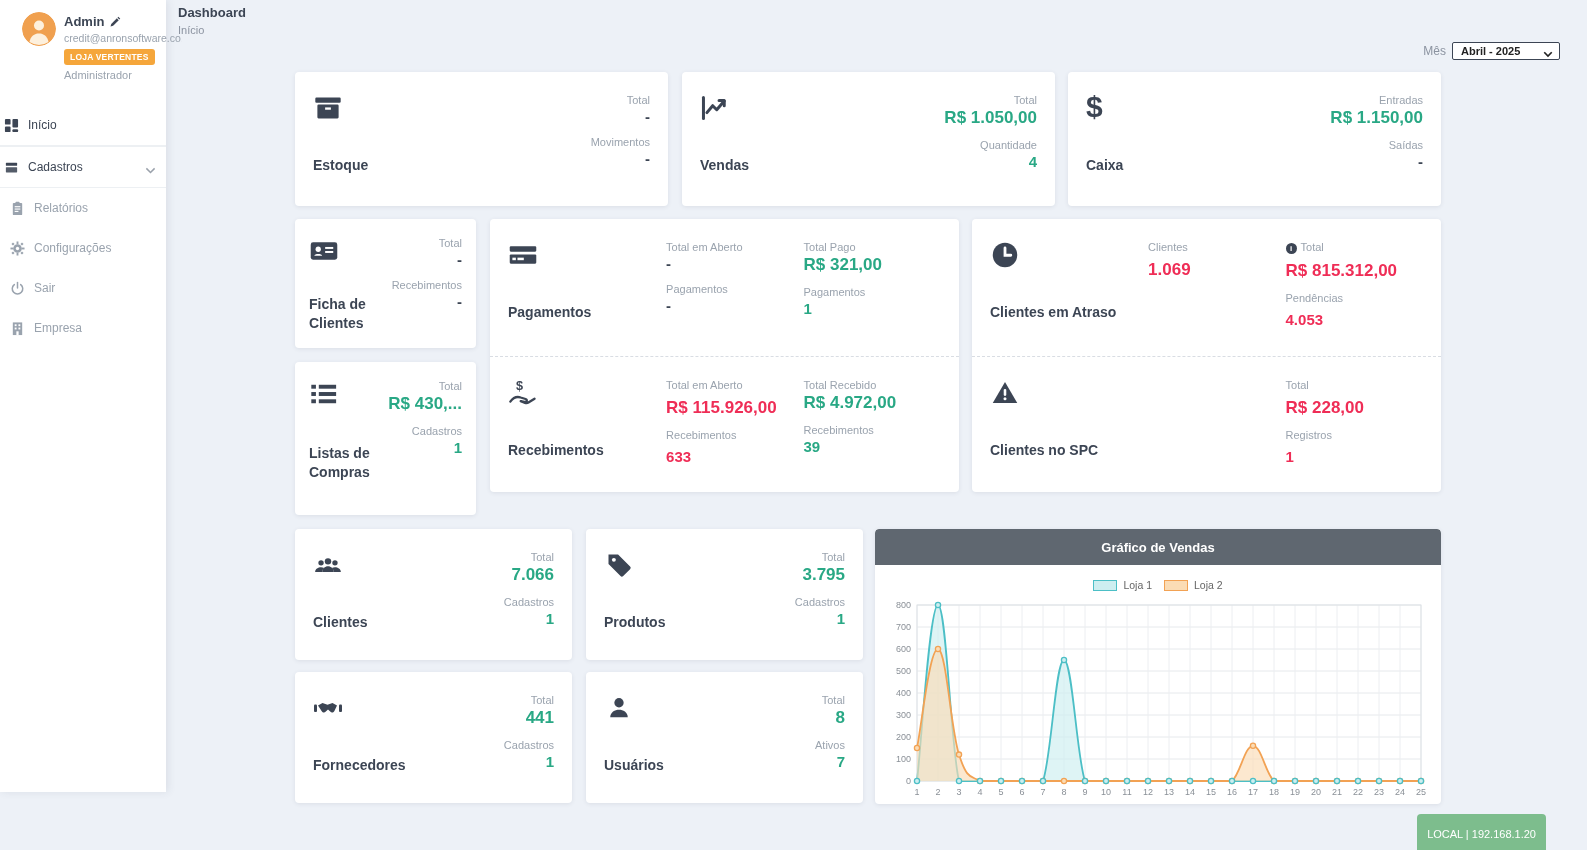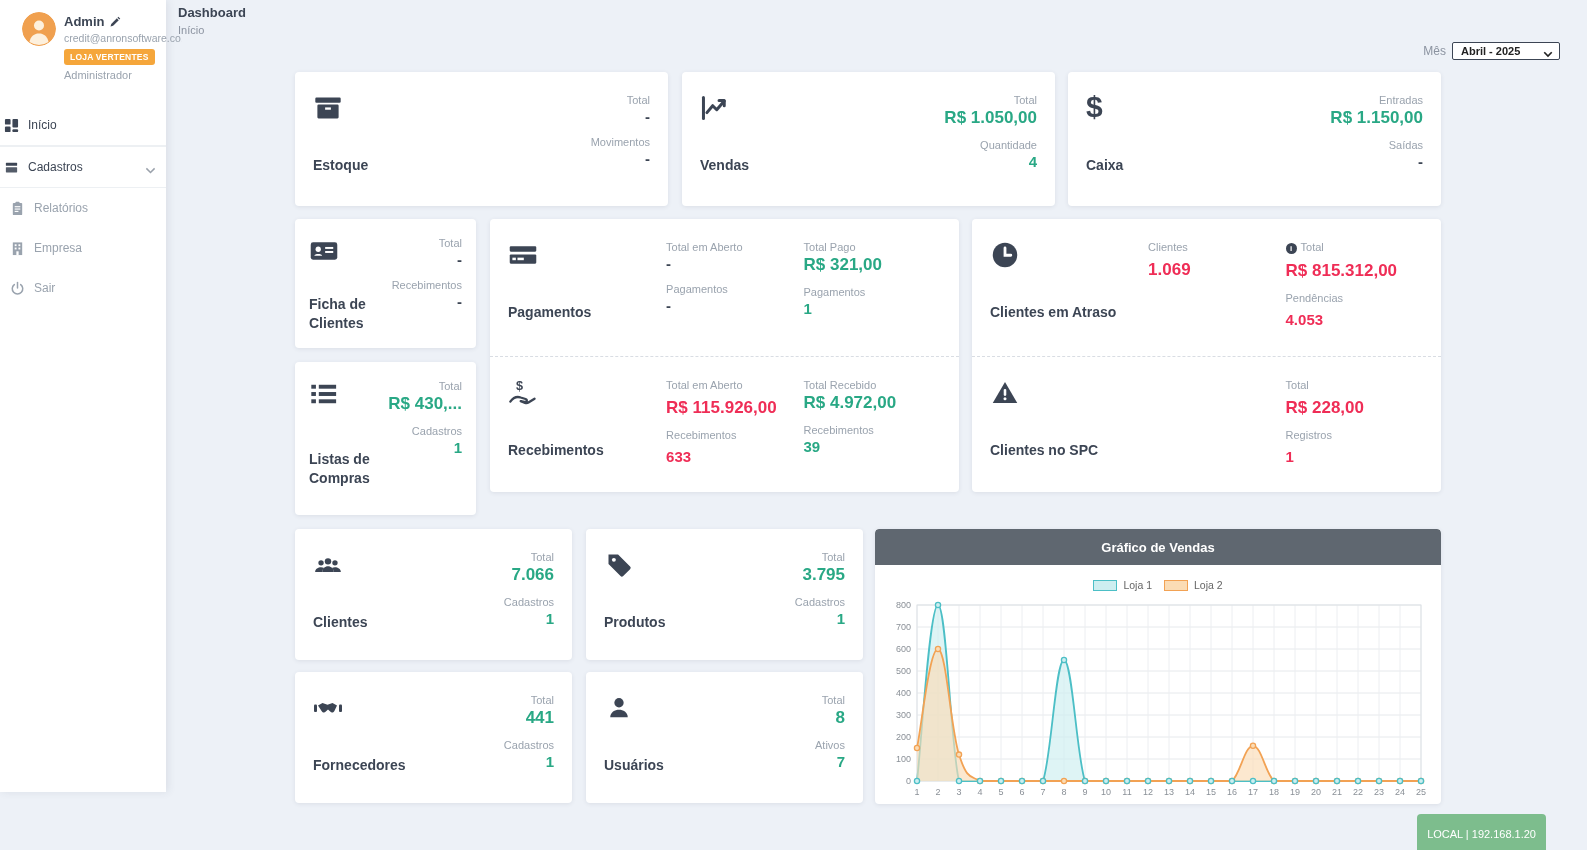--- a/index.html
+++ b/index.html
@@ -149,40 +149,59 @@
               <rect x="5" y="8" width="6" height="1.2"></rect>
               <rect x="5" y="10.5" width="4" height="1.2"></rect>
             </g>
           </svg>
       </span>
       <span>Relatórios</span>
     </div>
     <div class="menu-item sub">
       <span class="mi">
         <svg viewBox="0 0 16 16" fill="currentColor">
+            <circle cx="8" cy="8" r="4.6"></circle>
+            <g>
+              <rect x="7" y="0.5" width="2" height="3"></rect>
+              <rect x="7" y="12.5" width="2" height="3"></rect>
+              <rect x="0.5" y="7" width="3" height="2"></rect>
+              <rect x="12.5" y="7" width="3" height="2"></rect>
+              <rect x="2" y="2" width="2.4" height="2.4" transform="rotate(45 3.2 3.2)"></rect>
+              <rect x="11.6" y="2" width="2.4" height="2.4" transform="rotate(45 12.8 3.2)"></rect>
+              <rect x="2" y="11.6" width="2.4" height="2.4" transform="rotate(45 3.2 12.8)"></rect>
+              <rect x="11.6" y="11.6" width="2.4" height="2.4" transform="rotate(45 12.8 12.8)"></rect>
+            </g>
+            <circle cx="8" cy="8" r="1.8" fill="#fff"></circle>
+          </svg>
+      </span>
+      <span>Configurações</span>
+    </div>
+    <div class="menu-item sub">
+      <span class="mi">
+        <svg viewBox="0 0 16 16" fill="none" stroke="currentColor" stroke-width="1.6" stroke-linecap="round">
+            <path d="M8 1.5v6"></path>
+            <path d="M4.6 3.8a5.6 5.6 0 1 0 6.8 0"></path>
+          </svg>
+      </span>
+      <span>Sair</span>
+    </div>
+    <div class="menu-item sub">
+      <span class="mi">
+        <svg viewBox="0 0 16 16" fill="currentColor">
             <rect x="3" y="1.5" width="10" height="13.5"></rect>
             <g fill="#fff">
               <rect x="5" y="3.5" width="2" height="2"></rect>
               <rect x="9" y="3.5" width="2" height="2"></rect>
               <rect x="5" y="7" width="2" height="2"></rect>
               <rect x="9" y="7" width="2" height="2"></rect>
               <rect x="6.8" y="11" width="2.4" height="4"></rect>
             </g>
           </svg>
       </span>
       <span>Empresa</span>
-    </div>
-    <div class="menu-item sub">
-      <span class="mi">
-        <svg viewBox="0 0 16 16" fill="none" stroke="currentColor" stroke-width="1.6" stroke-linecap="round">
-            <path d="M8 1.5v6"></path>
-            <path d="M4.6 3.8a5.6 5.6 0 1 0 6.8 0"></path>
-          </svg>
-      </span>
-      <span>Sair</span>
     </div>
   </div>
 </div>
 
 <div class="page-head">
   <div class="page-title">Dashboard</div>
   <div class="page-crumb">Início</div>
 </div>
 <div class="month-wrap">
   <span class="month-label">Mês</span>
@@ -289,21 +308,21 @@
       <div>
         <div class="stat-label">Recebimentos</div>
         <div class="stat-value" data-tone="dark">-</div>
       </div>
     </div>
   </div>
 </div>
 
 <div class="card narrow" style="left:295px;top:362px;width:181px;height:153px;">
   <div class="card-inner" style="padding:18px 14px;">
-    <div class="card-left" style="gap:24px;">
+    <div class="card-left" style="gap:18px;">
       <span class="card-icon">
         <svg viewBox="0 0 26 24" fill="currentColor">
             <rect x="2" y="4" width="4" height="3.4"></rect>
             <rect x="8.5" y="4" width="15" height="3.4"></rect>
             <rect x="2" y="10.3" width="4" height="3.4"></rect>
             <rect x="8.5" y="10.3" width="15" height="3.4"></rect>
             <rect x="2" y="16.6" width="4" height="3.4"></rect>
             <rect x="8.5" y="16.6" width="15" height="3.4"></rect>
           </svg>
       </span>

